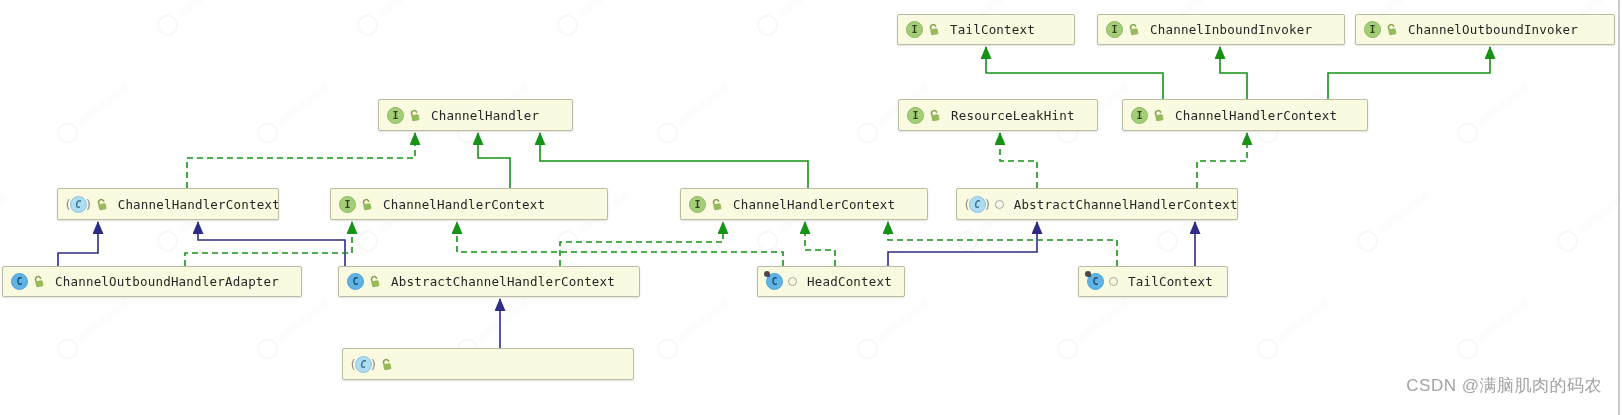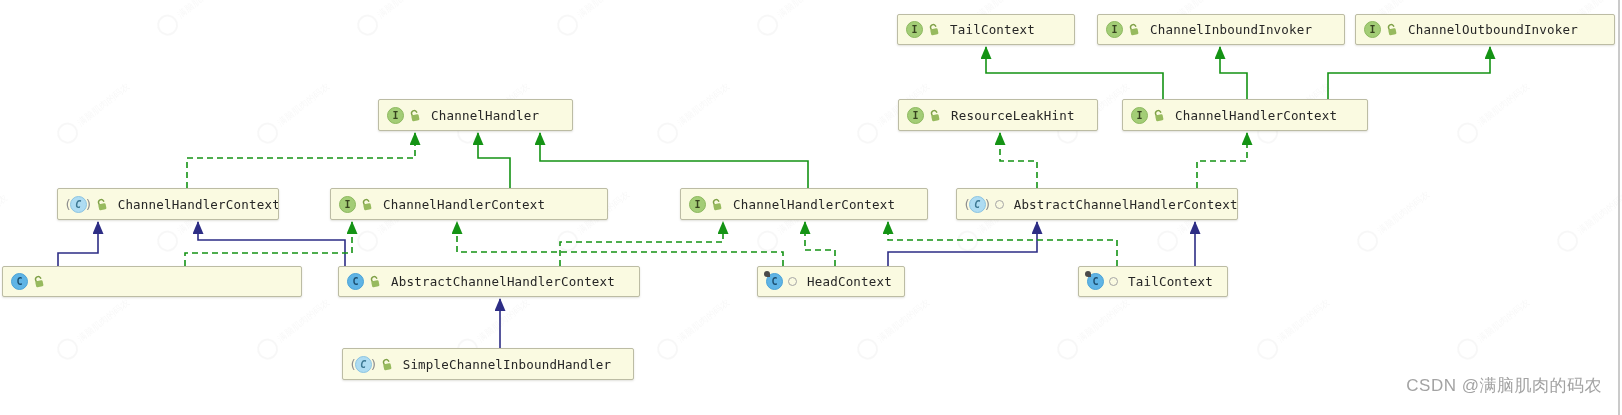--- a/index.html
+++ b/index.html
@@ -228,20 +228,21 @@
       <div class="node" style="left: 2px; top: 266px; width: 300px; height: 31px;">
         <span class="ticon">
           <span class="circle class">C</span>
         </span>
         <span class="vis">
           <svg width="12" height="13" viewBox="0 0 12 13">
             <path d="M3.4 6.4 L3 4.4 A2.7 2.7 0 0 1 8.2 3.2 L8.4 4.2" fill="none" stroke="#7fa047" stroke-width="1.5"></path>
             <rect x="2.2" y="5.8" width="7.4" height="6" rx="1.3" fill="#97ba5e"></rect>
           </svg>
         </span>
+        <span class="lbl">ChannelOutboundHandlerAdapter</span>
       </div>
       <div class="node" style="left: 338px; top: 266px; width: 302px; height: 31px;">
         <span class="ticon">
           <span class="circle class">C</span>
         </span>
         <span class="vis">
           <svg width="12" height="13" viewBox="0 0 12 13">
             <path d="M3.4 6.4 L3 4.4 A2.7 2.7 0 0 1 8.2 3.2 L8.4 4.2" fill="none" stroke="#7fa047" stroke-width="1.5"></path>
             <rect x="2.2" y="5.8" width="7.4" height="6" rx="1.3" fill="#97ba5e"></rect>
           </svg>
@@ -271,18 +272,17 @@
           <span class="paren">(</span>
           <span class="circle abstract-class">C</span>
           <span class="paren">)</span>
         </span>
         <span class="vis">
           <svg width="12" height="13" viewBox="0 0 12 13">
             <path d="M3.4 6.4 L3 4.4 A2.7 2.7 0 0 1 8.2 3.2 L8.4 4.2" fill="none" stroke="#7fa047" stroke-width="1.5"></path>
             <rect x="2.2" y="5.8" width="7.4" height="6" rx="1.3" fill="#97ba5e"></rect>
           </svg>
         </span>
-        <span class="lbl">SimpleChannelInboundHandler</span>
       </div>
     </div>
   <div id="credit">CSDN @满脑肌肉的码农</div>
   <div id="right-border"></div>
 </div>
 
 </body></html>

